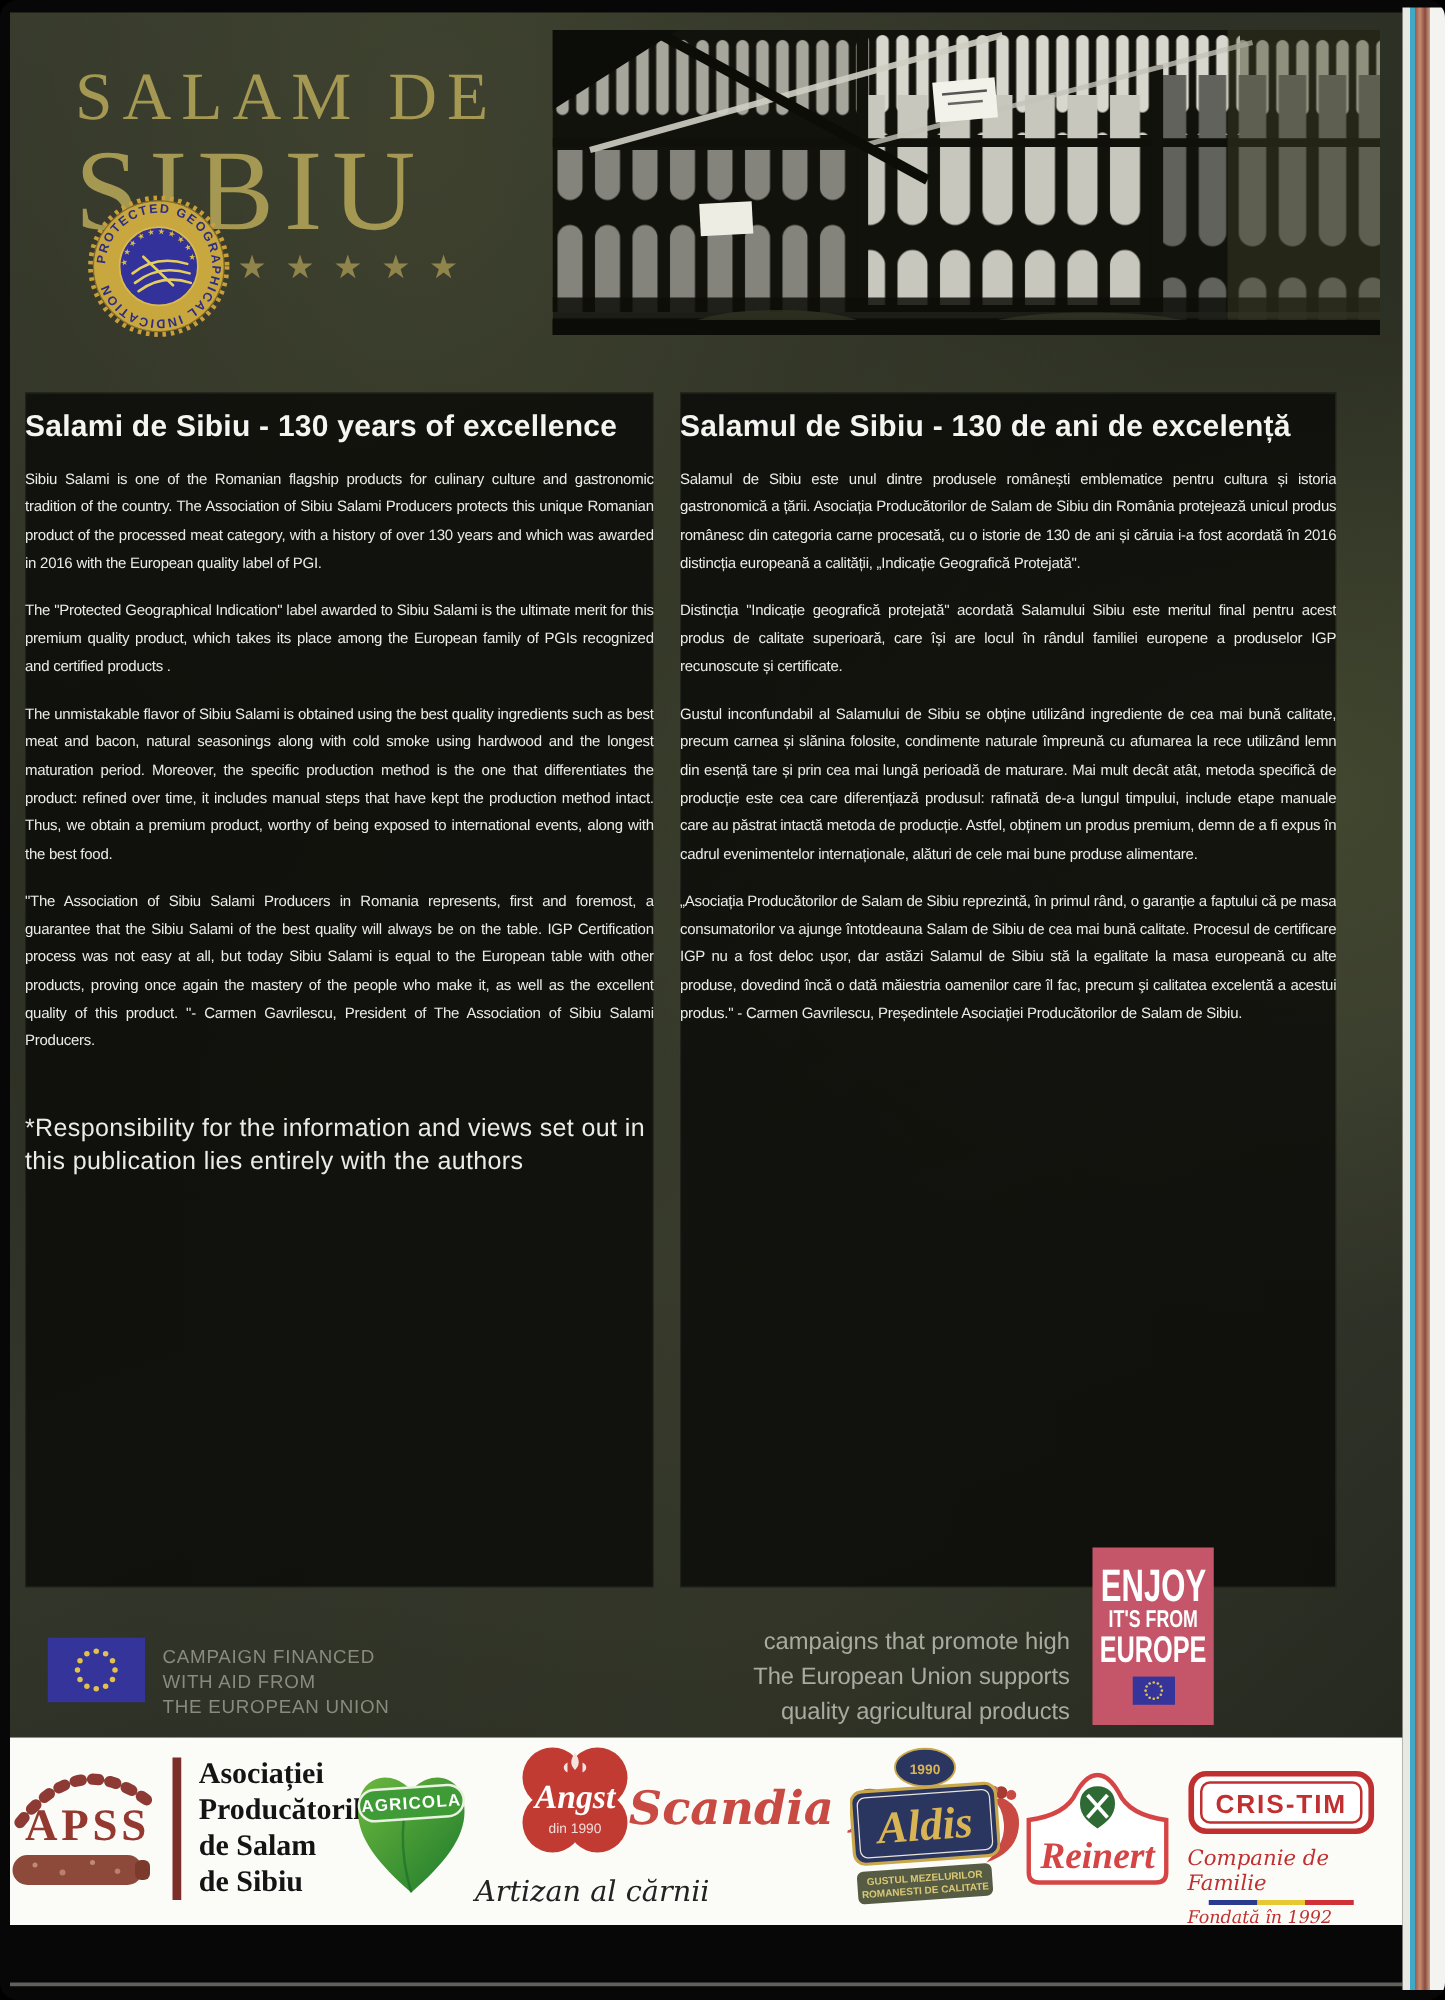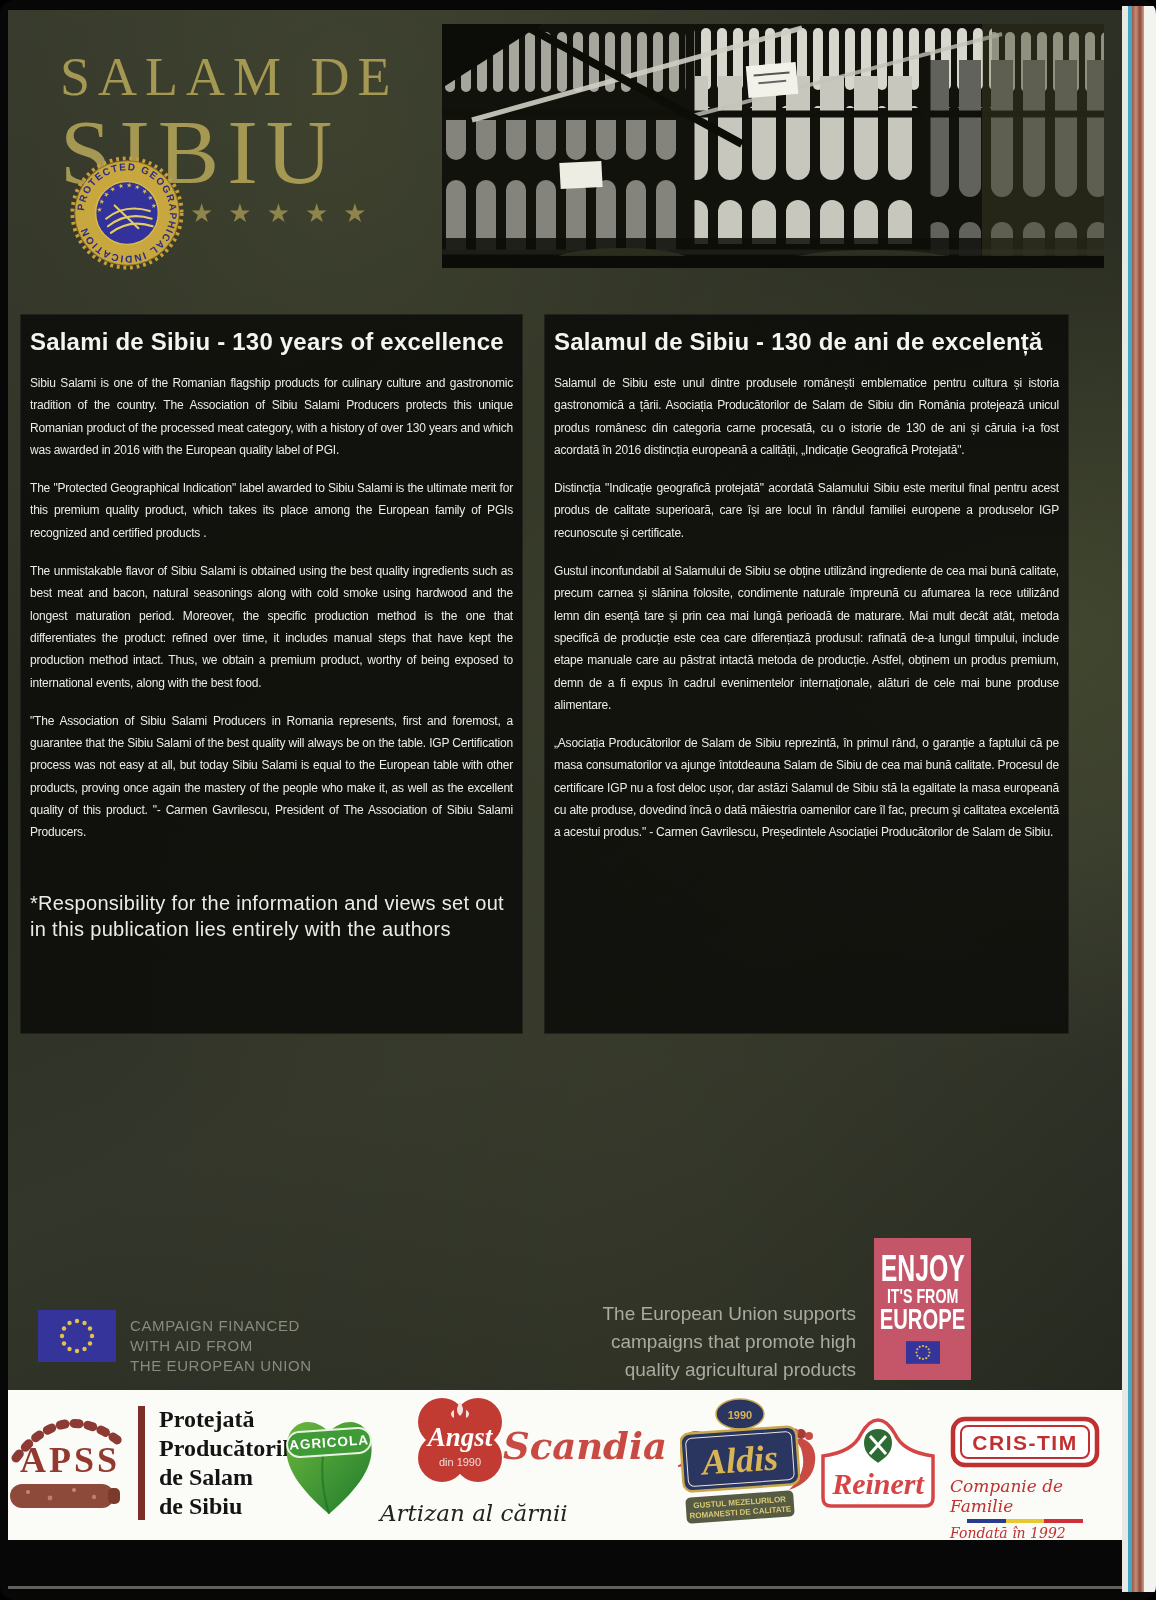--- a/index.html
+++ b/index.html
@@ -21,23 +21,23 @@
   .bottom-line{position:absolute;left:8px;top:1586px;width:1114px;height:3px;background:#b9b9b2;opacity:.5;}
   
   .brand{position:absolute;left:52px;top:40px;color:#a49853;font-family:"Liberation Serif",serif;}
   .brand .l1{font-size:54px;letter-spacing:8px;line-height:1;}
   .brand .l2{font-size:92px;letter-spacing:8px;line-height:1;margin-top:2px;}
   .stars{position:absolute;left:182px;top:188px;font-size:26px;letter-spacing:15px;color:#8f844b;white-space:nowrap;}
   .pgi{position:absolute;left:62px;top:146px;width:114px;height:114px;}
   
   .photo{position:absolute;left:434px;top:14px;width:662px;height:244px;}
   
-  .panel{position:absolute;top:304px;height:720px;background:rgba(10,10,7,0.82);
+  .panel{position:absolute;top:304px;height:956px;background:rgba(10,10,7,0.82);
          box-shadow:inset 0 0 0 1px rgba(150,150,130,0.13);
-         padding:12px 10px 0;box-sizing:border-box;overflow:hidden;color:#ebebe7;}
+         padding:12px 0 0;box-sizing:border-box;overflow:hidden;color:#ebebe7;}
   .panel.en{left:12px;width:503px;}
   .panel.ro{left:536px;width:525px;}
   .panel h2{font-size:24px;margin:2px 0 16px;color:#f4f4f2;letter-spacing:.2px;font-weight:bold;}
   .panel p{font-size:12px;line-height:22.3px;text-align:justify;margin:0 0 16px;letter-spacing:-0.2px;}
   .panel p.footnote{text-align:left;font-size:20px;line-height:26px;letter-spacing:.3px;}
   .panel.en p.footnote{margin-top:46px;}
   .panel.ro p.footnote{margin-top:6px;}
   
   .eu-flag{position:absolute;left:30px;top:1300px;width:78px;height:52px;}
   .campaign{position:absolute;left:122px;top:1306px;font-size:15px;line-height:20px;
@@ -189,22 +189,22 @@
           <circle cx="52" cy="18.5" r="2.2"></circle>
       </g>
     </svg>
     <div class="campaign">
       <span style="display:block">CAMPAIGN FINANCED</span>
       <span style="display:block">WITH AID FROM</span>
       <span style="display:block">THE EUROPEAN UNION</span>
     </div>
 
     <div class="support">
+      <span style="display:block">campaigns that promote high</span>
       <span style="display:block">The European Union supports</span>
-      <span style="display:block">campaigns that promote high</span>
       <span style="display:block">quality agricultural products</span>
     </div>
 
     <div class="enjoy">
       <div class="l1">ENJOY</div>
       <div class="l2">IT'S FROM</div>
       <div class="l3">EUROPE</div>
       <svg width="34" height="23" viewBox="0 0 78 52">
         <rect width="78" height="52" fill="#34349b"></rect>
         <g fill="#e2c24a">
@@ -233,21 +233,21 @@
         <text x="12" y="76" font-family="Liberation Serif, serif" font-weight="bold" font-size="36" fill="#93392f" letter-spacing="3">APSS</text>
         <rect x="2" y="88" width="104" height="24" rx="12" fill="#8d4a3a"></rect>
         <circle cx="20" cy="96" r="2" fill="#c08a78"></circle>
           <circle cx="42" cy="102" r="2.4" fill="#b8806e"></circle>
         <circle cx="66" cy="94" r="2" fill="#c08a78"></circle>
           <circle cx="86" cy="101" r="2.2" fill="#b8806e"></circle>
         <rect x="100" y="92" width="12" height="16" rx="5" fill="#7c3a2c"></rect>
       </svg>
       <div class="apss-div"></div>
       <div class="apss-name">
-        <div>Protejată</div>
+        <div>Asociației</div>
         <div>Producătorilor</div>
         <div>de Salam</div>
         <div>de Sibiu</div>
       </div>
     </div>
 
     <svg class="sponsor" style="left:273px;top:10px" width="96" height="118" viewBox="0 0 96 118">
       <defs>
           <linearGradient id="agr" x1="0" y1="0" x2="1" y2="1">
         <stop offset="0" stop-color="#6cb83e"></stop>

